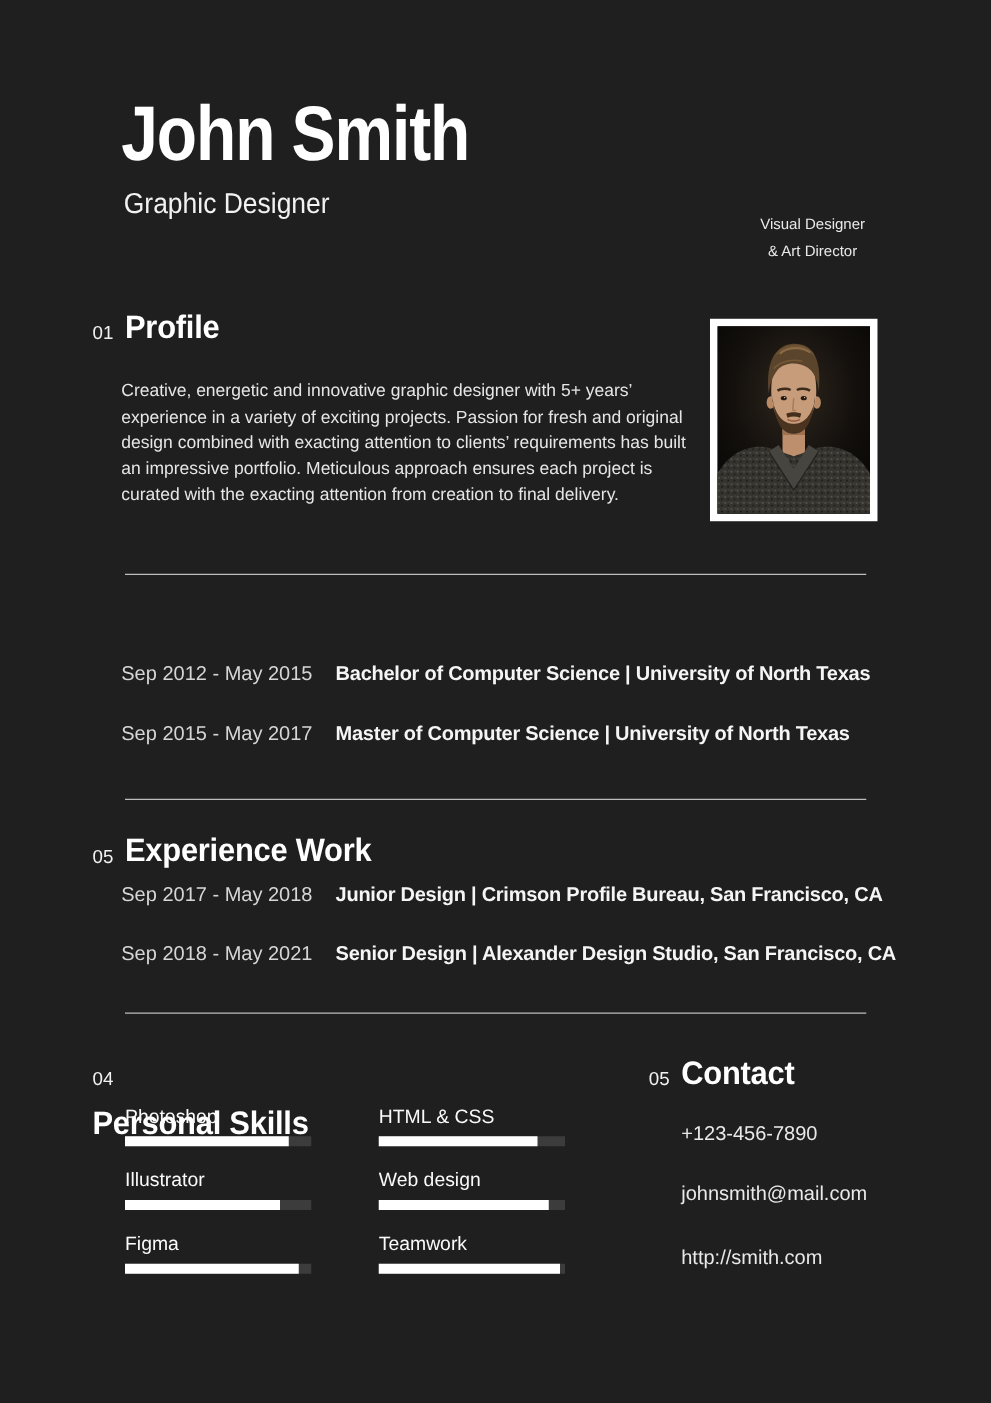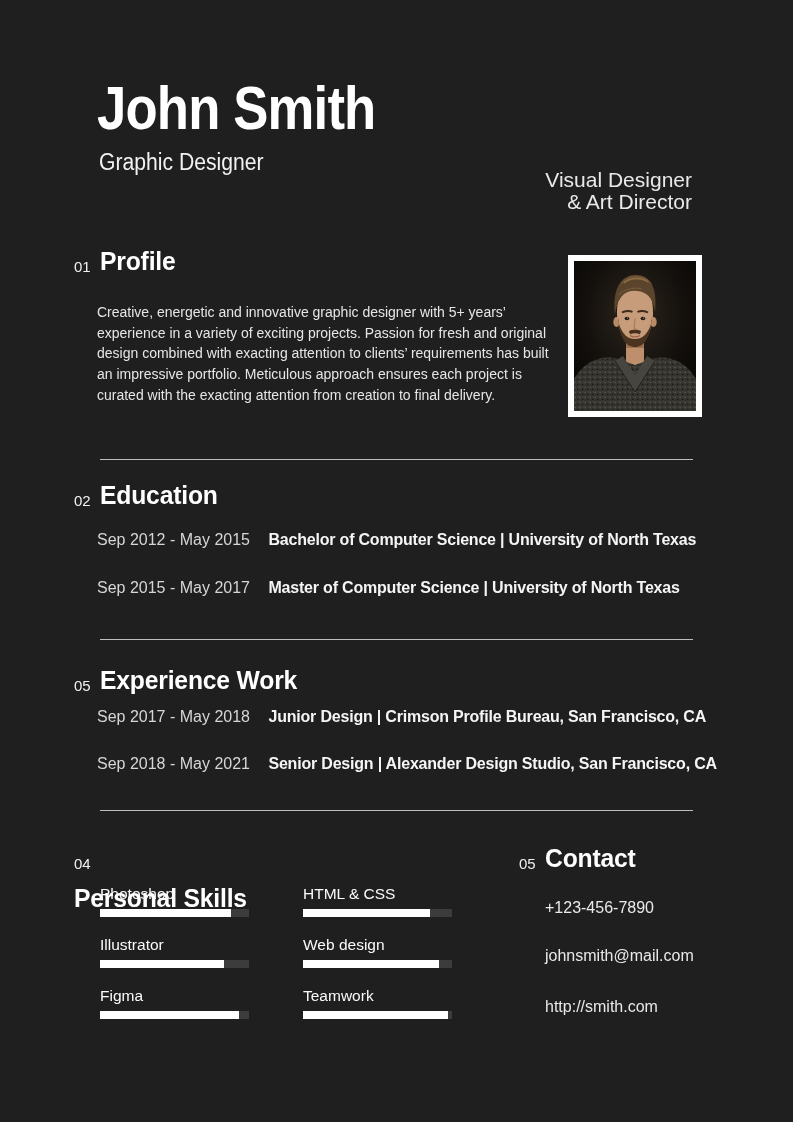--- a/index.html
+++ b/index.html
@@ -16,21 +16,21 @@
   
   .name{
     position:absolute;left:97px;top:77px;margin:0;font-size:62px;font-weight:700;
     line-height:62px;letter-spacing:-1px;white-space:nowrap;color:var(--text-primary);
     transform:scaleX(.85);transform-origin:left top;
   }
   .job-title{
     position:absolute;left:99px;top:148px;font-size:23px;line-height:28px;color:#f2f2f2;
     transform:scaleX(.92);transform-origin:left top;white-space:nowrap;
   }
-  .tagline{position:absolute;top:169px;right:101px;text-align:right;font-size:21px;line-height:21.5px;color:#e9e9e9;}
+  .tagline{position:absolute;top:169px;right:101px;text-align:center;font-size:12px;line-height:21.5px;color:#e9e9e9;}
   
   .sec{position:absolute;display:flex;align-items:flex-start;gap:9px;}
   .sec-num{font-size:15px;line-height:15px;color:#f0f0f0;margin-top:16px;}
   .sec-title{
     margin:3px 0 0 0;font-size:26px;line-height:30px;font-weight:700;letter-spacing:-.2px;
     white-space:nowrap;transform:scaleX(.95);transform-origin:left top;color:var(--text-primary);
   }
   .sec-profile{left:74px;top:243px;}
   .sec-education{left:74px;top:477px;}
   .sec-experience{left:74px;top:662px;}
@@ -132,24 +132,20 @@
       <ellipse cx="69" cy="57.5" rx="2.4" ry="1.7" fill="#241a12"></ellipse>
       <circle cx="53.7" cy="57" r=".5" fill="#e8dccb"></circle>
       <circle cx="69.7" cy="57" r=".5" fill="#e8dccb"></circle>
 
       <path d="M61,57.5 L60.2,66.5 C60.2,68 62.2,68 62.3,66.8" stroke="#a97c59" stroke-width="1.2" fill="none"></path>
     </svg>
   </div>
 
   <div class="divider divider-1"></div>
 
-  <div class="sec sec-education">
-    <span class="sec-num">02</span>
-    <h2 class="sec-title">Education</h2>
-  </div>
   <div class="row edu-row-1">
     <span class="row-dates">Sep 2012 - May 2015</span>
     <span class="row-desc">Bachelor of Computer Science | University of North Texas</span>
   </div>
   <div class="row edu-row-2">
     <span class="row-dates">Sep 2015 - May 2017</span>
     <span class="row-desc">Master of Computer Science | University of North Texas</span>
   </div>
 
   <div class="divider divider-2"></div>

